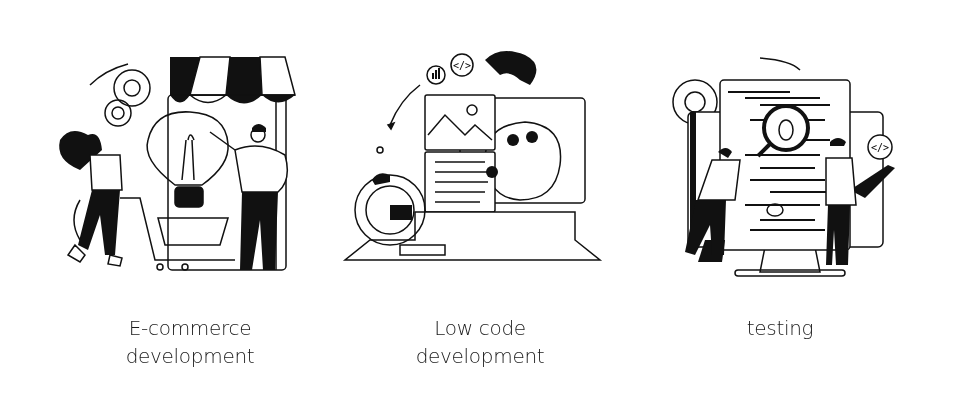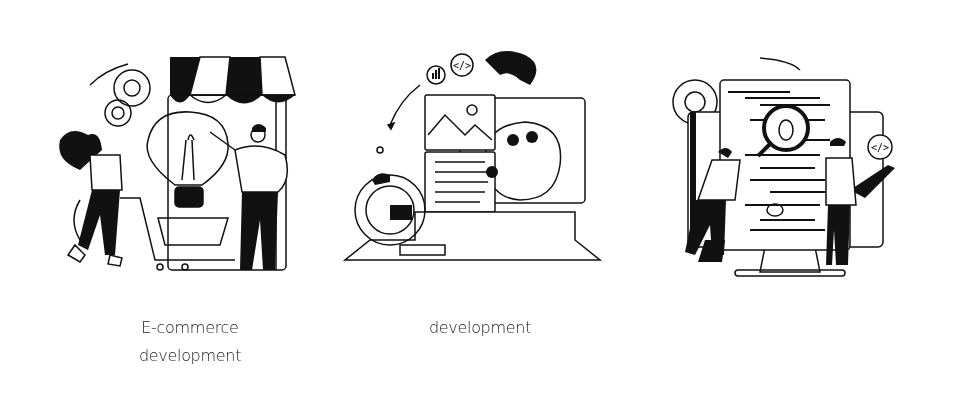--- a/index.html
+++ b/index.html
@@ -1,19 +1,19 @@
 <!DOCTYPE html>
 <html><head>
 <meta charset="utf-8">
 <style>
   html,body{margin:0;padding:0;background:#ffffff;}
   body{width:960px;height:411px;position:relative;overflow:hidden;font-family:"Liberation Sans",sans-serif;color:#111;}
   .panel{position:absolute;top:0;width:320px;height:411px;}
   .illus{position:absolute;left:0;top:40px;width:320px;height:250px;}
-  .caption{position:absolute;top:314px;left:0;width:320px;text-align:center;font-size:16px;line-height:28px;font-weight:300;letter-spacing:-0.3px;color:#1a1a1a;font-family:"DejaVu Sans",sans-serif;}
+  .caption{position:absolute;top:314px;left:0;width:320px;text-align:center;font-size:20px;line-height:28px;font-weight:300;letter-spacing:-0.3px;color:#1a1a1a;font-family:"DejaVu Sans",sans-serif;}
   .caption span{display:block;}
   svg{overflow:visible;}
 </style>
 </head>
 <body>
 
 <div class="panel" style="left:30px;">
   <svg class="illus" viewBox="0 0 320 250">
     <g fill="none" stroke="#111" stroke-width="1.5">
 
@@ -118,20 +118,21 @@
         <rect x="118" y="28" width="2" height="11"></rect>
 
       <path d="M165 20 Q180 5 205 15 Q225 25 210 45 L200 40 Q190 30 180 35 Z"></path>
 
       <path d="M52 140 Q58 130 70 135 L70 142 L55 145 Z"></path>
       <rect x="70" y="165" width="22" height="15"></rect>
     </g>
     <text x="142" y="29" font-size="10" text-anchor="middle" font-family="DejaVu Sans Mono, monospace">&lt;/&gt;</text>
   </svg>
   <div class="caption">
+    <span>Low code</span>
     <span>development</span>
   </div>
 </div>
 
 <div class="panel" style="left:620px;">
   <svg class="illus" viewBox="0 0 320 250">
     <g fill="none" stroke="#111" stroke-width="1.5">
       <path d="M140 18 Q170 20 180 30"></path>
 
       <circle cx="75" cy="62" r="22"></circle>
@@ -176,14 +177,15 @@
 
       <path d="M230 150 L268 125 L275 128 L245 158 Z"></path>
     </g>
     <g fill="#fff" stroke="#111" stroke-width="1.5">
       <path d="M92 120 L120 120 L115 160 L78 160 Z"></path>
       <path d="M206 118 L232 118 L236 165 L206 165 Z"></path>
     </g>
     <text x="260" y="111" font-size="10" text-anchor="middle" font-family="DejaVu Sans Mono, monospace">&lt;/&gt;</text>
   </svg>
   <div class="caption">
+    <span>testing</span>
   </div>
 </div>
 
 </body></html>

